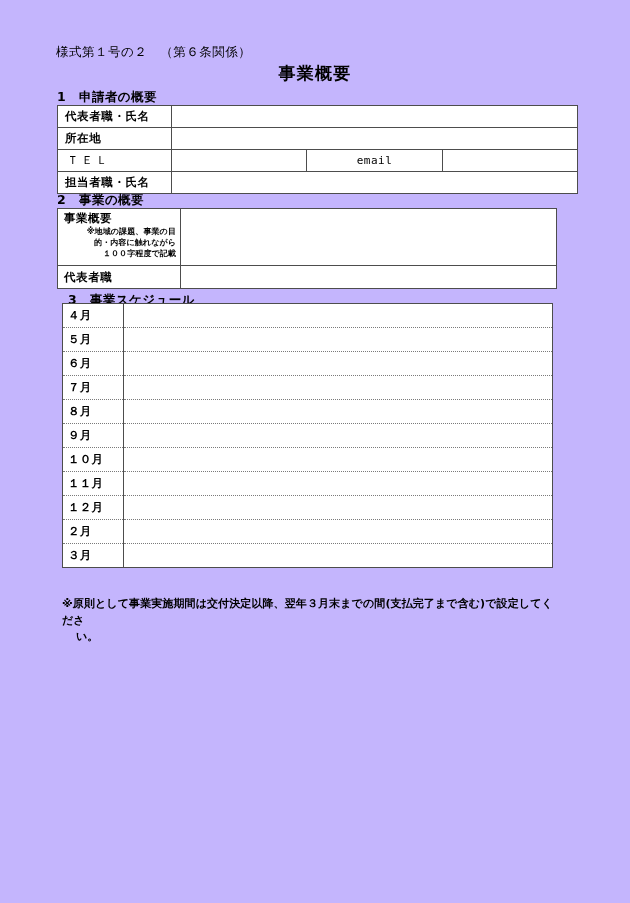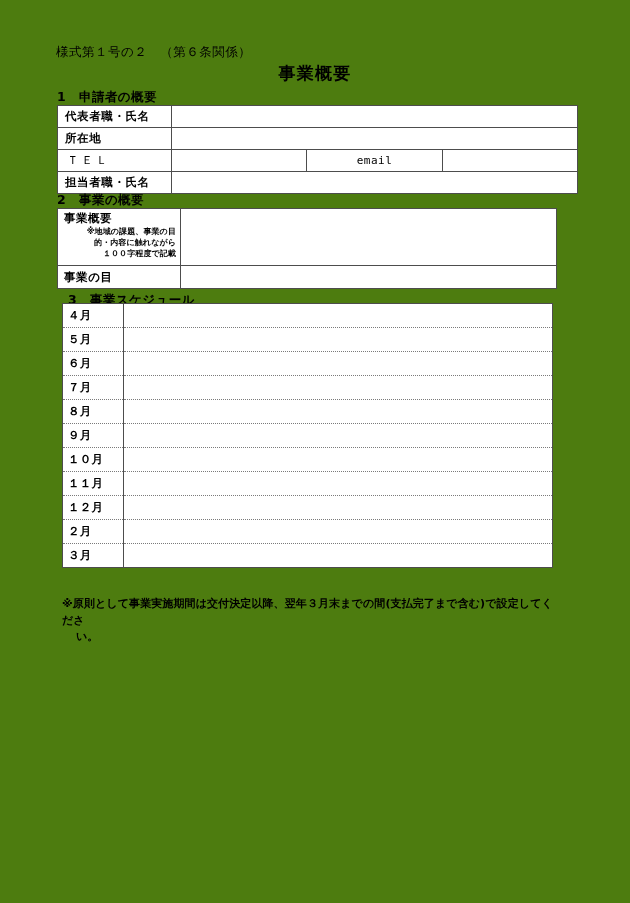--- a/index.html
+++ b/index.html
@@ -13,21 +13,21 @@
     position: relative;
     font-family: "Liberation Serif", "DejaVu Serif", serif;
     color: #000000;
     -webkit-font-smoothing: none;
   }
 
   .page {
     position: relative;
     width: 630px;
     height: 903px;
-    background: #4d7c0f;
+    background: #c4b5fd;
     overflow: hidden;
   }
 
   
   .form-no {
     position: absolute;
     left: 56px;
     top: 44px;
     font-size: 12.5px;
     letter-spacing: 0.5px;
@@ -232,21 +232,21 @@
           <div class="outline-title">事業概要</div>
           <div class="outline-note">
             <div>※地域の課題、事業の目</div>
             <div>的・内容に触れながら</div>
             <div>１００字程度で記載</div>
           </div>
         </td>
         <td class="fill"></td>
       </tr>
       <tr id="row-cost">
-        <td class="lbl-cost">事業の目</td>
+        <td class="lbl-cost">代表者職</td>
         <td class="fill"></td>
       </tr>
     </tbody>
   </table>
 
   <div class="sec-heading" id="sec3-heading">
     <span class="num">3</span><span>事業スケジュール</span>
   </div>
 
   <table class="tbl" id="tbl-schedule">

